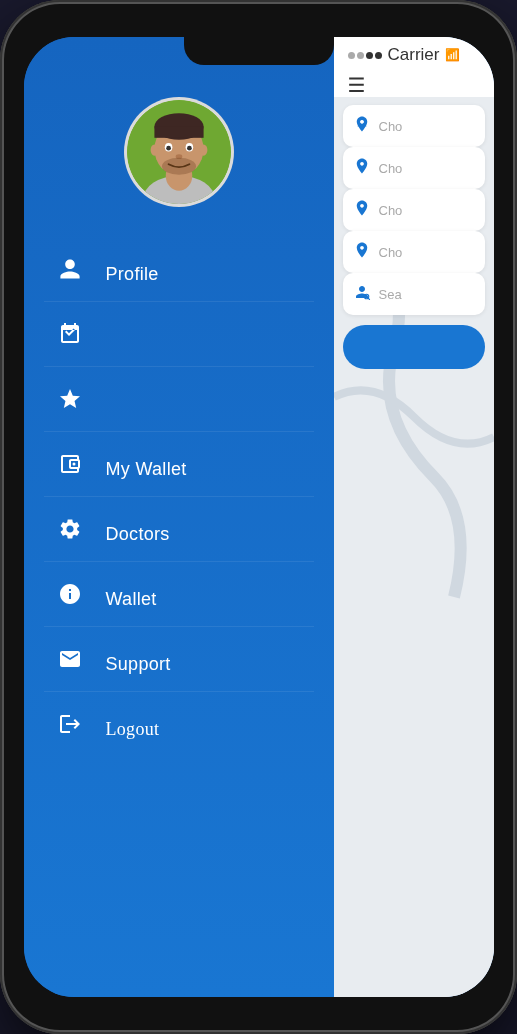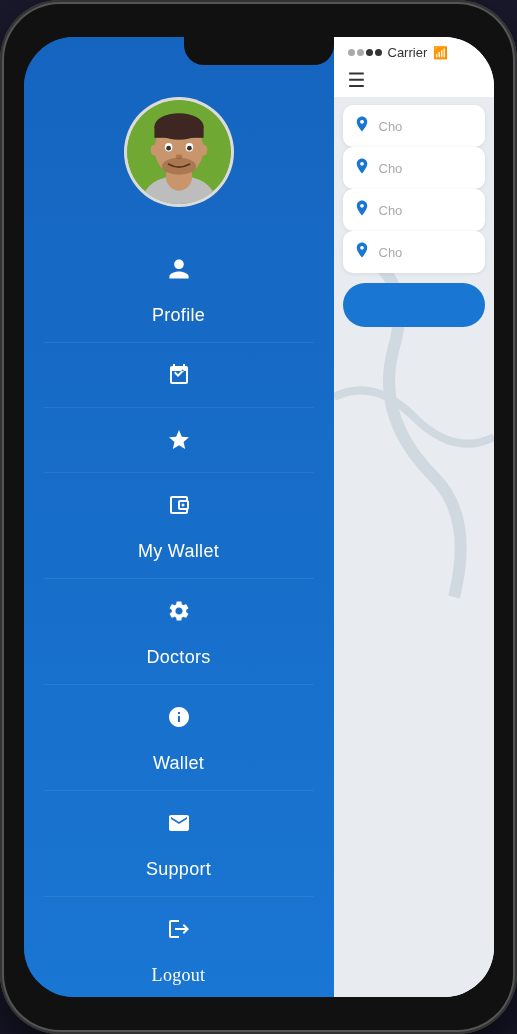--- a/index.html
+++ b/index.html
@@ -86,26 +86,25 @@
     }
 
     .menu-items {
       display: flex;
       flex-direction: column;
       padding: 0 20px;
       gap: 0;
     }
     .menu-item {
       display: flex;
-      align-items: center;
+      align-items: flex-end;
       gap: 20px;
       padding: 16px 10px;
       cursor: pointer;
       border-bottom: 1px solid rgba(255,255,255,0.08);
-      flex-direction: column;
     }
     .menu-item:last-child {
       border-bottom: none;
       font-family: Liberation Serif, serif;
     }
     .menu-icon {
       width: 32px;
       height: 32px;
       display: flex;
       align-items: center;
@@ -150,21 +149,21 @@
       width: 7px;
       height: 7px;
       border-radius: 50%;
       background: #aaa;
     }
     .signal-dot.active {
       background: #333;
     }
     .carrier-text {
       margin-left: 4px;
-      font-size: 13px;
+      font-size: 17px;
     }
     .wifi-icon {
       margin-left: 4px;
       font-size: 12px;
     }
 
     .hamburger {
       background: white;
       padding: 6px 14px 10px;
       font-size: 20px;
@@ -391,20 +390,30 @@
             <div class="option-row">
               <span class="option-icon">
                 <svg width="18" height="18" viewBox="0 0 24 24" fill="#1976d2">
                   <path d="M12 2C8.13 2 5 5.13 5 9c0 5.25 7 13 7 13s7-7.75 7-13c0-3.87-3.13-7-7-7zm0 9.5c-1.38 0-2.5-1.12-2.5-2.5s1.12-2.5 2.5-2.5 2.5 1.12 2.5 2.5-1.12 2.5-2.5 2.5z"></path>
                   <path d="M8 14 Q12 11 16 14" stroke="#1976d2" stroke-width="1" fill="none"></path>
                 </svg>
               </span>
               <span class="option-label">Cho</span>
             </div>
 
+            <div class="option-row">
+              <span class="option-icon">
+                <svg width="18" height="18" viewBox="0 0 24 24" fill="#1976d2">
+                  <path d="M12 12c2.21 0 4-1.79 4-4s-1.79-4-4-4-4 1.79-4 4 1.79 4 4 4zm0 2c-2.67 0-8 1.34-8 4v2h16v-2c0-2.66-5.33-4-8-4z"></path>
+                  <circle cx="18" cy="18" r="3" fill="none" stroke="#1976d2" stroke-width="1.5"></circle>
+                  <line x1="20.5" y1="20.5" x2="22" y2="22" stroke="#1976d2" stroke-width="1.5" stroke-linecap="round"></line>
+                </svg>
+              </span>
+              <span class="option-label">Sea</span>
+            </div>
 
             <div style="margin-top:6px;">
               <div class="blue-btn" style="border-radius:25px;height:44px;"></div>
             </div>
           </div>
         </div>
       </div>
 
     </div>
   </div>

